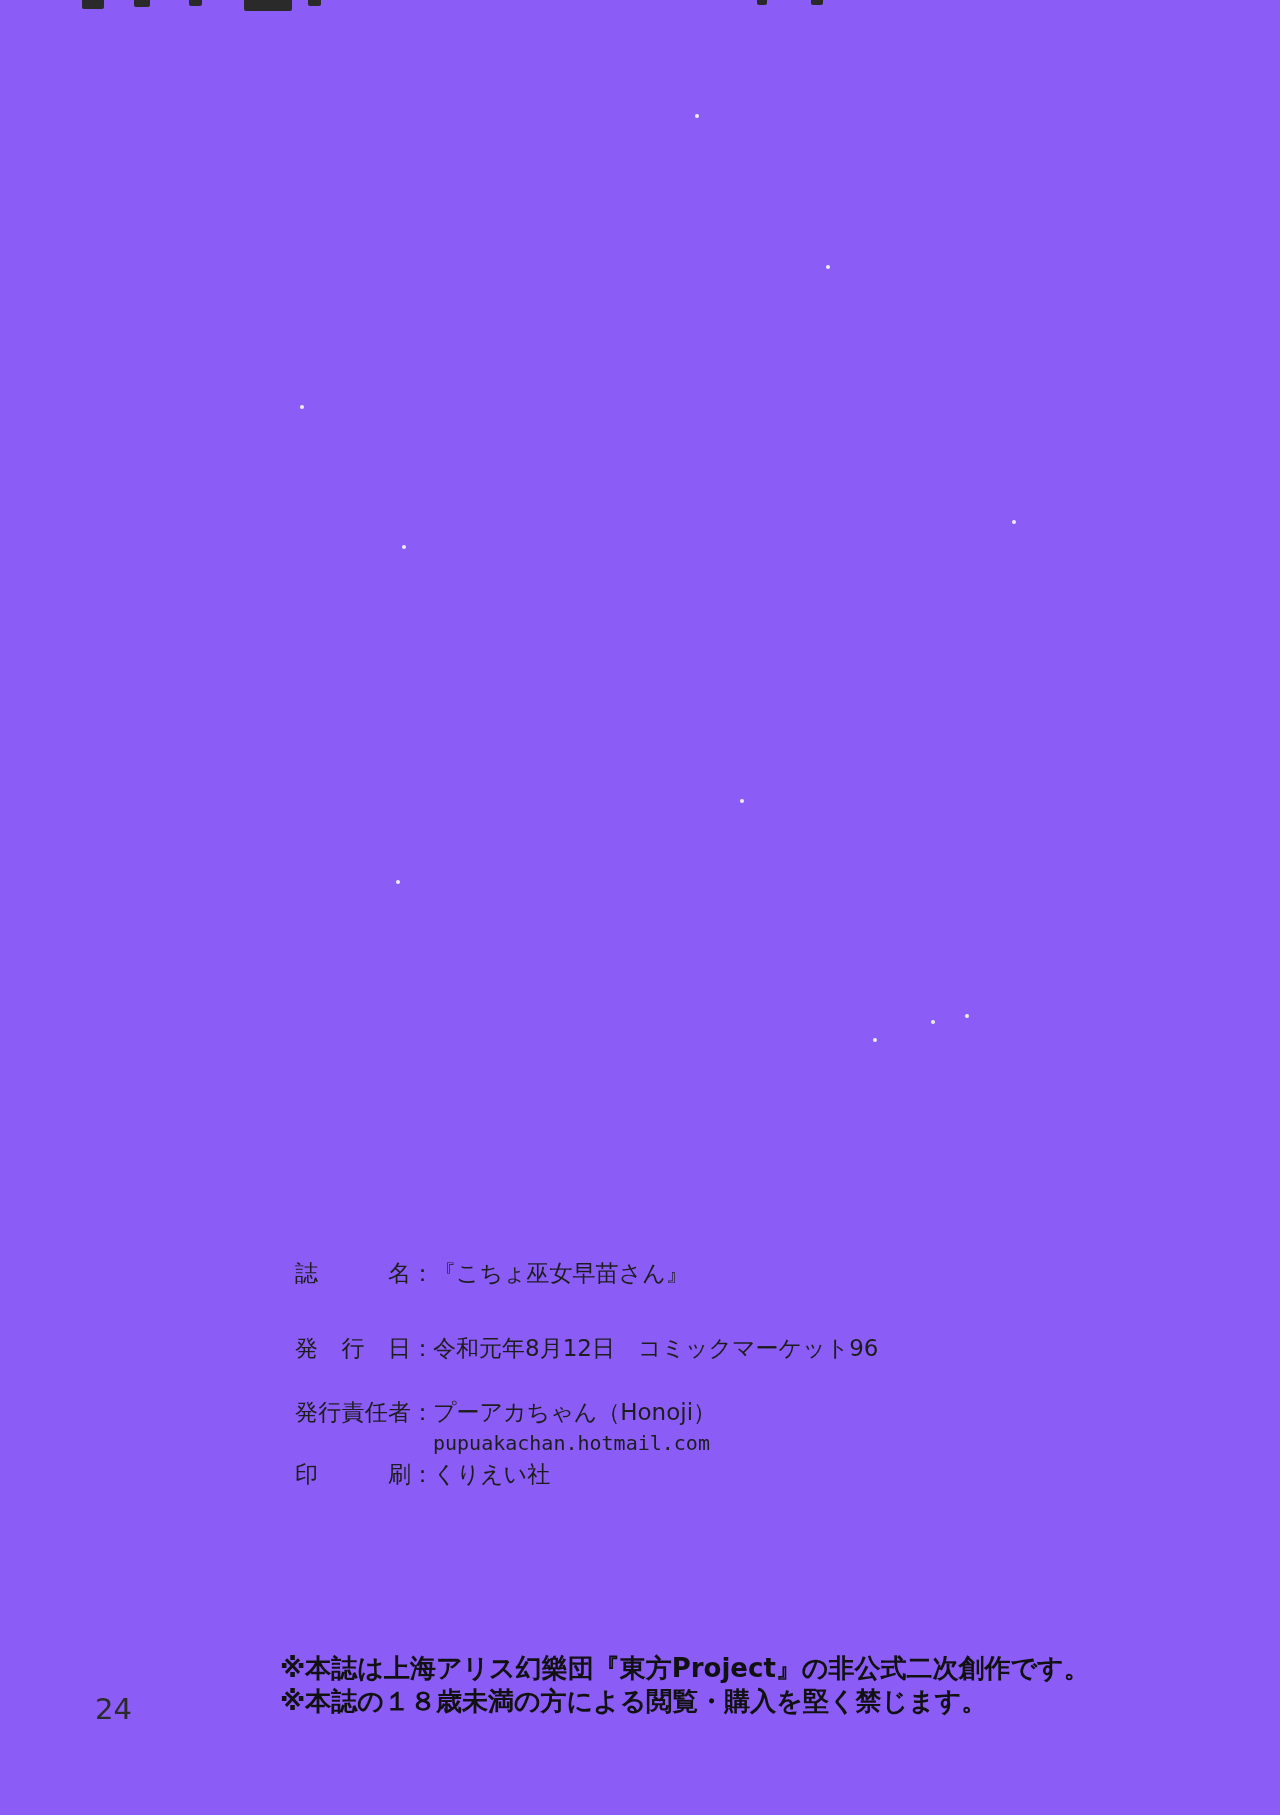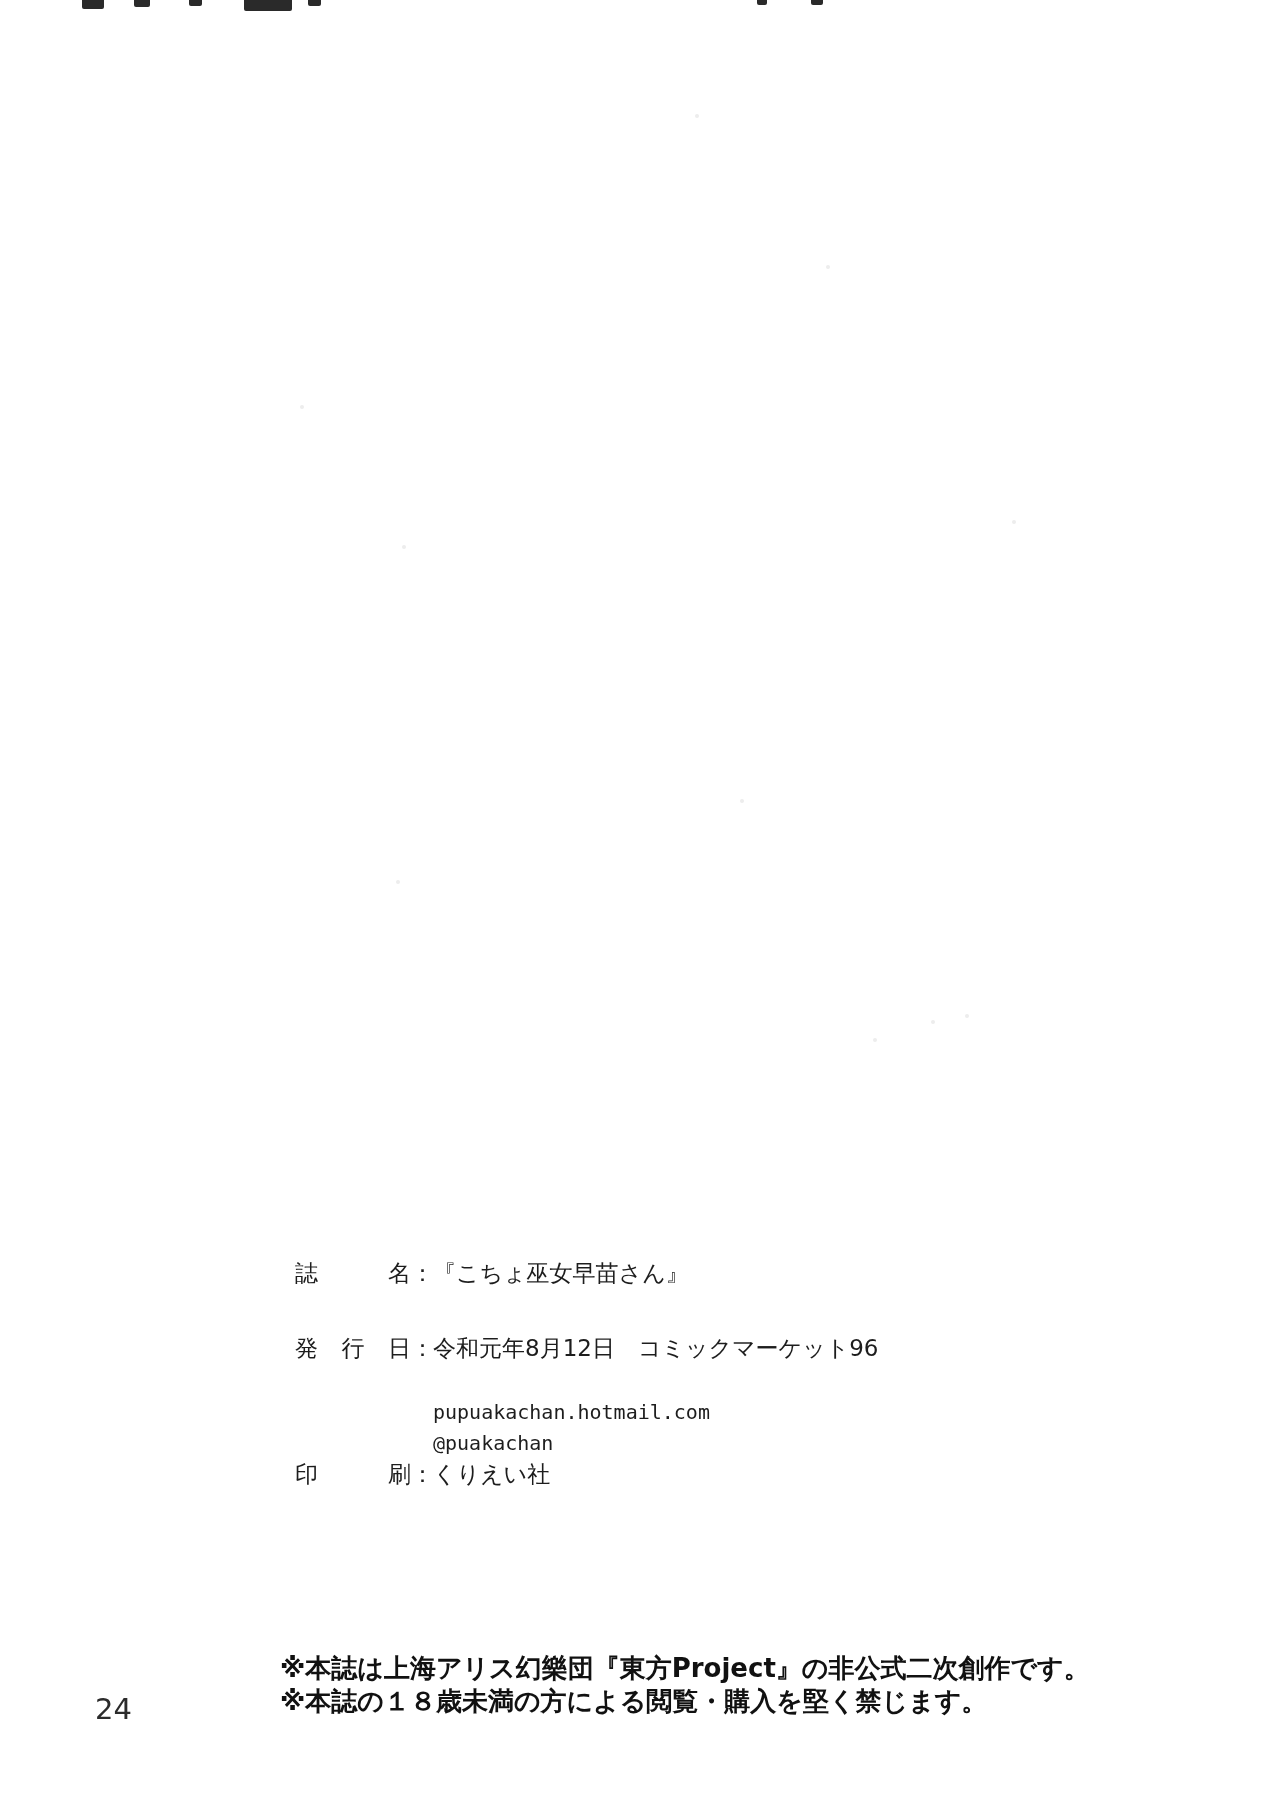--- a/index.html
+++ b/index.html
@@ -1,21 +1,21 @@
 <!DOCTYPE html>
 <html><head>
 <meta charset="utf-8">
 <style>
   html, body { margin: 0; padding: 0; background: #e9e9e9; }
   .page {
     position: relative;
     width: 1280px;
     height: 1815px;
     margin: 0 auto;
-    background: #ffffff;
+    background: #8b5cf6;
     overflow: hidden;
     font-family: "DejaVu Sans", sans-serif;
     color: #1d1d1d;
   }
 
   
   .artifact {
     position: absolute;
     top: 0;
     background: #2a2a2a;
@@ -109,29 +109,29 @@
   <div class="colophon">
 
     <div class="row gap-lg">
       <span class="lbl">誌名</span><span class="sep">：</span><span class="val">『こちょ巫女早苗さん』</span>
     </div>
 
     <div class="row gap-xl">
       <span class="lbl">発行日</span><span class="sep">：</span><span class="val">令和元年8月12日　コミックマーケット96</span>
     </div>
 
+    <div class="row">
+      <span class="lbl">発行責任者</span><span class="sep">：</span><span class="val">プーアカちゃん（Honoji）</span>
+    </div>
 
 
     <div class="row">
       <span class="lbl"></span><span class="sep"></span><span class="val latin">pupuakachan.hotmail.com</span>
     </div>
 
-    <div class="row">
-      <span class="lbl"></span><span class="sep"></span><span class="val latin">@puakachan</span>
-    </div>
 
     <div class="row">
       <span class="lbl">印刷</span><span class="sep">：</span><span class="val">くりえい社</span>
     </div>
 
   </div>
 
   <div class="disclaimer">
     <div>※本誌は上海アリス幻樂団『東方Project』の非公式二次創作です。</div>
     <div>※本誌の１８歳未満の方による閲覧・購入を堅く禁じます。</div>

